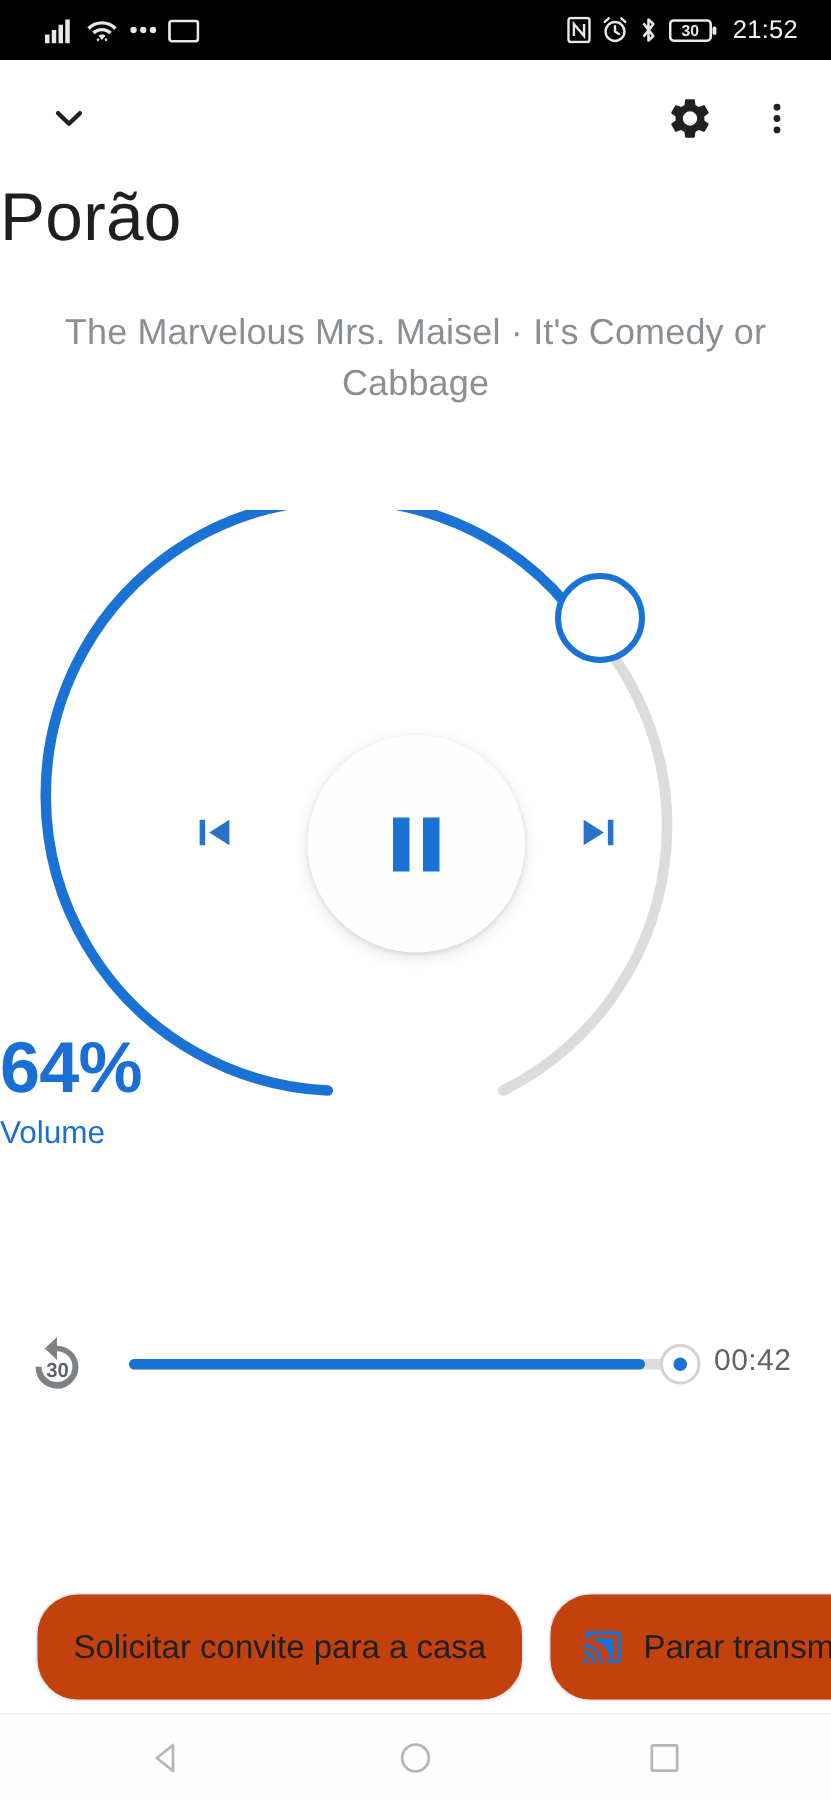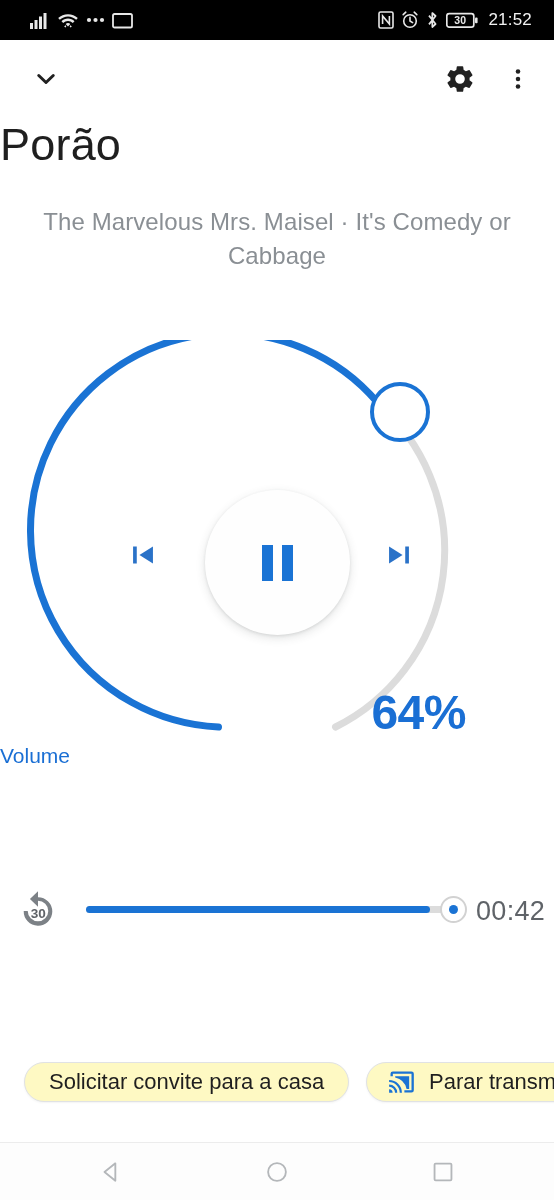--- a/index.html
+++ b/index.html
@@ -62,21 +62,21 @@
   }
   .pause-bars { display:flex; gap:9px; }
   .pause-bars i { display:block; width:11px; height:36px; background:#1a73d4; }
 
   .prevbtn { position:absolute; left:126px; top:538px; width:46px; height:46px;
       display:flex; align-items:center; justify-content:center; }
   .nextbtn { position:absolute; left:382px; top:538px; width:46px; height:46px;
       display:flex; align-items:center; justify-content:center; }
 
   .vol-pct {
-    position:absolute; left:0; top:685px; width:466px; text-align:right;
+    position:absolute; left:0; top:685px; width:466px; text-align:left;
     font-size:48px; font-weight:600; color:#1a6fd4; letter-spacing:-.5px;
   }
   .vol-label {
     position:absolute; left:0; top:744px; width:554px; text-align:left;
     font-size:21px; font-weight:400; color:#1a6fd4;
   }
 
   
   .seekrow { position:absolute; left:0; top:880px; width:554px; height:60px; }
   .replay30 { position:absolute; left:16px; top:8px; width:44px; height:44px; }
@@ -88,29 +88,29 @@
     position:absolute; left:0; top:0; height:7px; width:93%;
     background:#1a73d4; border-radius:4px;
   }
   .seekthumb {
     position:absolute; left:440px; top:16px; width:27px; height:27px;
     border-radius:50%; background:#fff; border:2px solid #d2d2d2;
     display:flex; align-items:center; justify-content:center;
   }
   .seekthumb b { display:block; width:9px; height:9px; border-radius:50%; background:#1a73d4; }
   .seektime {
-    position:absolute; left:476px; top:16px; font-size:27px; color:#5f6368;
+    position:absolute; left:476px; top:16px; font-size:20px; color:#5f6368;
     letter-spacing:.3px;
   }
 
   
   .chiprow { position:absolute; left:0; top:1062px; width:554px; height:58px; }
   .chip {
-    position:absolute; top:0; height:40px; border:1px solid #e0e2e4;
-    border-radius:28px; background:#fef9c3;
+    position:absolute; top:0; height:72px; border:1px solid #e0e2e4;
+    border-radius:28px; background:#c2410c;
     display:flex; align-items:center; gap:14px;
     padding: 0 24px; font-size:22px; color:#1f1f1f; white-space:nowrap;
     box-shadow: 0 1px 2px rgba(60,64,67,.06);
   }
   .chip-invite { left:24px; }
   .chip-stopcast { left:366px; padding-left:20px; }
 
   
   .navbar {
     position:absolute; left:0; bottom:0; width:554px; height:58px;

